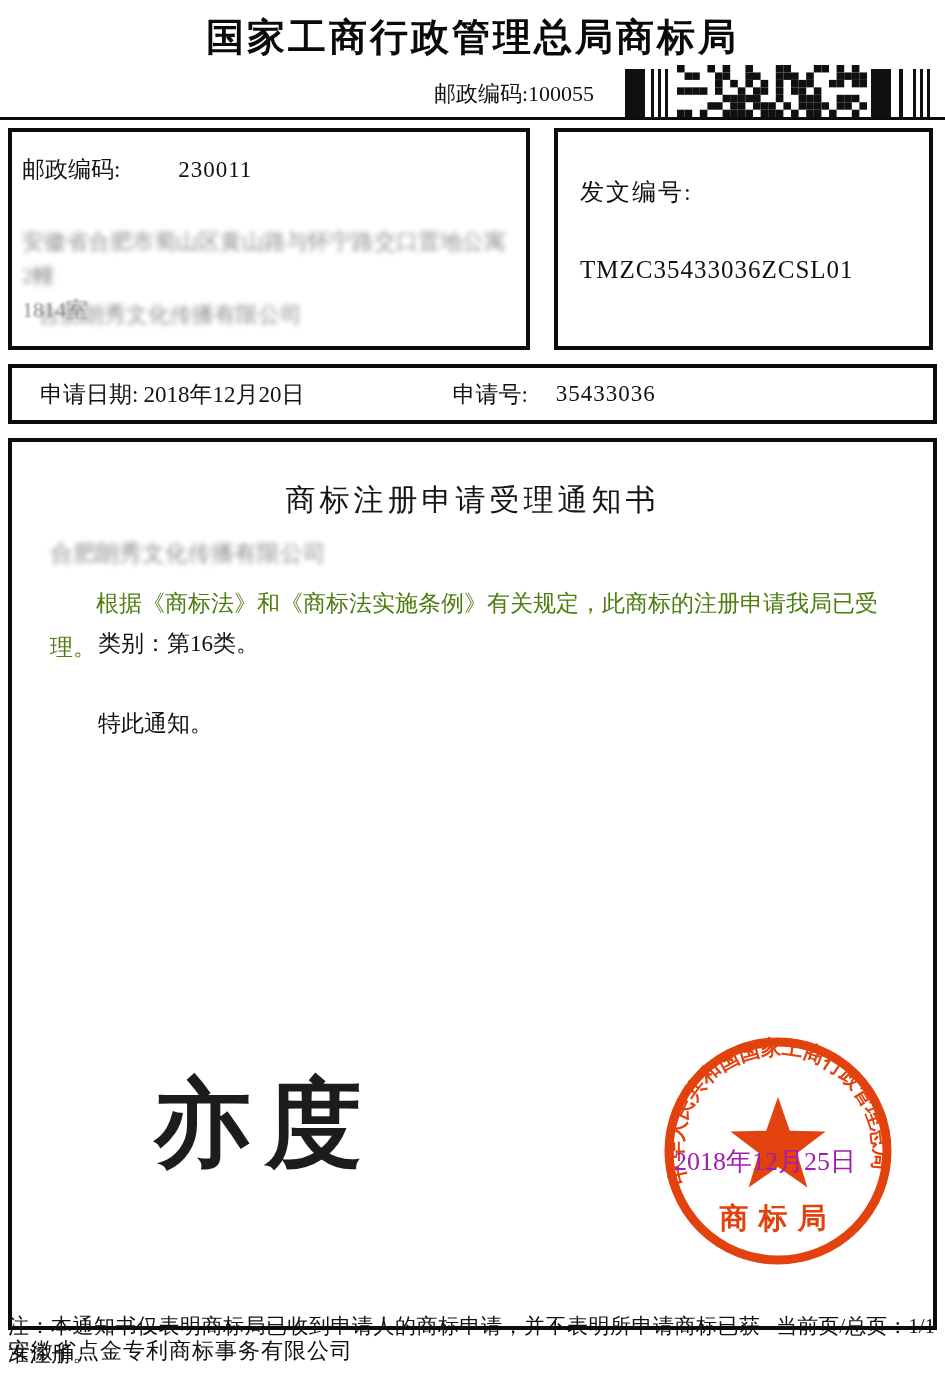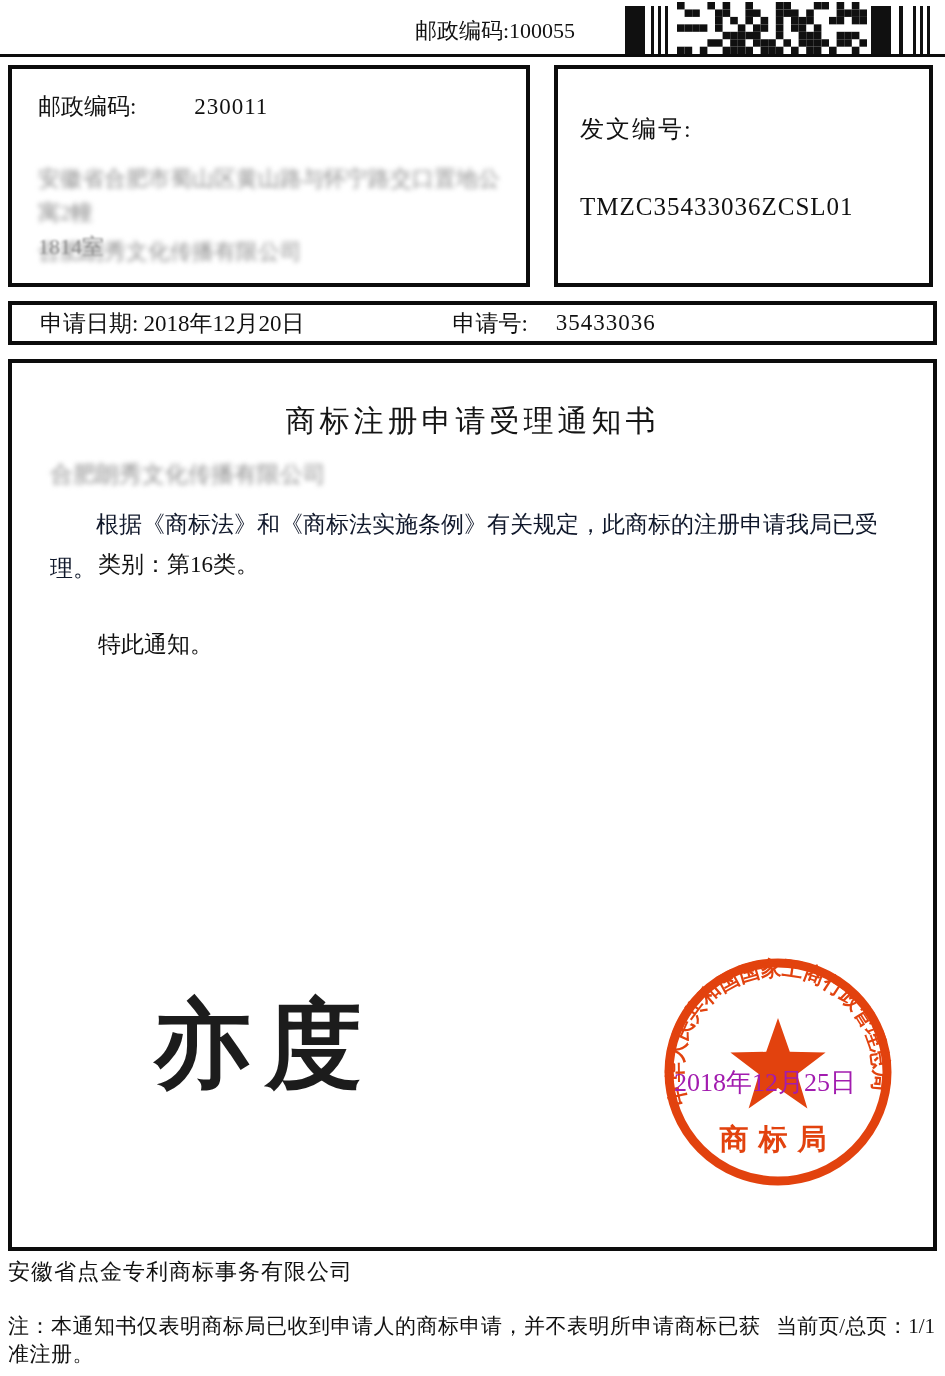--- a/index.html
+++ b/index.html
@@ -14,60 +14,60 @@
   .hdr-title {
     text-align:center; padding-top:12px;
     font-family:"Liberation Sans","DejaVu Sans",sans-serif;
     font-weight:bold; font-size:38px; letter-spacing:3px; color:#0a0a0a;
   }
   .hdr-row {
     position:relative; height:46px; margin-top:6px; padding:0 8px;
     font-size:22px;
   }
   .hdr-addr { position:absolute; left:8px; top:10px; }
-  .hdr-post { position:absolute; left:415px; top:10px; }
+  .hdr-post { position:absolute; left:434px; top:10px; }
   .barcode { position:absolute; right:8px; top:-4px; width:312px; height:52px; }
   .hdr-rule { height:3px; background:#0c0c0c; margin:2px 0 0 0; }
 
   
   .boxes { display:flex; padding:8px 8px 0 8px; gap:24px; }
   .box { border:4px solid #0c0c0c; background:#fff; }
-  .box-recipient { width:522px; height:222px; padding:18px 26px; position:relative; }
+  .box-recipient { width:522px; height:222px; padding:18px 10px; position:relative; }
   .box-dispatch  { width:379px; height:222px; padding:20px 22px; position:relative; }
   .postal-row { font-size:23px; margin-top:4px; }
   .postal-val { margin-left:52px; letter-spacing:1px; }
   .blur-strong { display:inline-block; color:#8d8d8d; filter:blur(2.6px); }
   .blur-soft   { display:inline-block; color:#8a8a8a; filter:blur(1.1px); }
   .addr-lines { margin-top:40px; font-size:22px; line-height:34px; }
   .recip-company { position:absolute; left:26px; top:168px; font-size:22px; }
   .dispatch-label { font-size:24px; margin-top:24px; letter-spacing:2px; }
   .dispatch-value { text-align:left; margin-top:48px; font-size:25px; letter-spacing:1px; }
 
   
   .app-bar {
-    margin:14px 8px 0 8px; border:4px solid #0c0c0c; height:44px;
+    margin:14px 8px 0 8px; border:4px solid #0c0c0c; height:60px;
     display:flex; align-items:center; font-size:23px; padding:0 28px;
   }
   .app-date-val { margin-left:5px; }
   .app-no-label { margin-left:148px; }
   .app-no-val { margin-left:28px; letter-spacing:1px; }
 
   
   .main-box {
     position:relative; margin:14px 8px 0 8px; border:4px solid #0c0c0c;
     height:892px; background:#fff;
   }
   .notice-title {
     text-align:center; margin-top:38px; font-size:30px; letter-spacing:4px;
     color:#151515;
   }
   .notice-recipient { position:absolute; left:38px; top:96px; font-size:23px; }
   .notice-body {
     position:absolute; left:38px; right:40px; top:140px;
-    font-size:23px; line-height:44px; text-indent:2em; color:#0f172a;
+    font-size:23px; line-height:44px; text-indent:2em; color:#4d7c0f;
   }
   .notice-cat   { position:absolute; left:86px; top:186px; font-size:23px; }
   .notice-close { position:absolute; left:86px; top:229px; font-size:23px;margin-top:37px; }
 
   .trademark {
     position:absolute; left:142px; top:618px;
     font-family:"Liberation Sans","DejaVu Sans",sans-serif;
     font-weight:bold; font-size:97px; letter-spacing:14px; color:#1c1c1c;
   }
 
@@ -84,20 +84,21 @@
     display:flex; justify-content:space-between; font-size:21px;
   }
   .foot-note { letter-spacing:0.5px; }
   .foot-page { white-space:nowrap; }
 </style>
 </head>
 <body>
 
 <div class="page">
 
+  <div class="hdr-title">国家工商行政管理总局商标局</div>
   <div class="hdr-row">
     <span class="hdr-post">邮政编码:100055</span>
     <svg class="barcode" viewBox="0 0 312 52" fill="#101010">
         <rect x="0" y="4" width="20" height="48"></rect>
         <rect x="26" y="4" width="3" height="48"></rect>
         <rect x="33" y="4" width="3" height="48"></rect>
         <rect x="40" y="4" width="3" height="48"></rect>
         <rect x="52" y="0" width="7.6" height="7.45"></rect>
         <rect x="52" y="22.35" width="7.6" height="7.45"></rect>
         <rect x="52" y="44.7" width="7.6" height="7.45"></rect>

